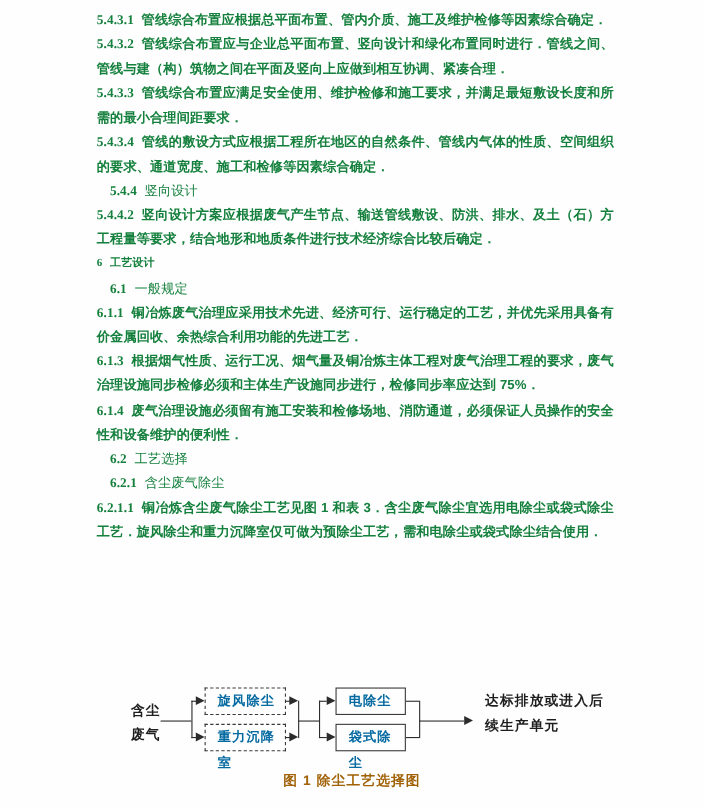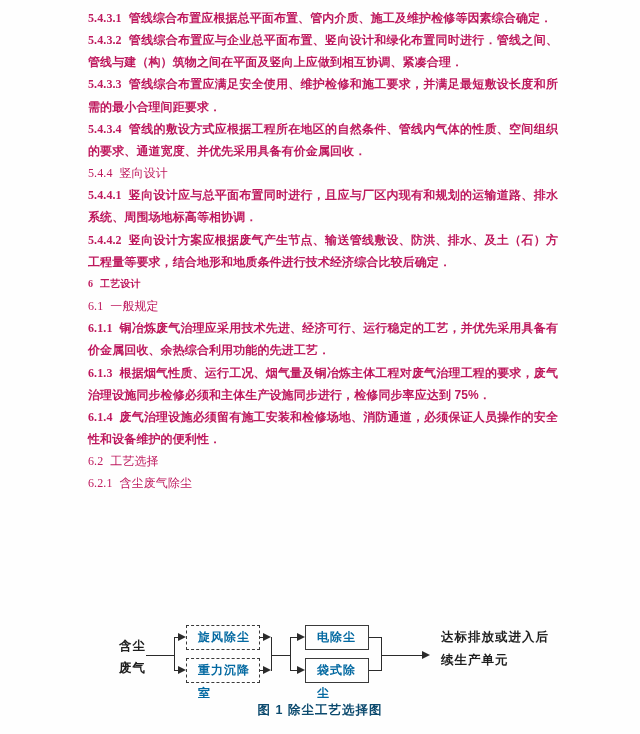--- a/index.html
+++ b/index.html
@@ -17,31 +17,31 @@
     left: 88px;
     top: 7px;
     width: 470px;
   }
   .ln {
     margin: 0;
     font-size: 12px;
     line-height: 22.15px;
     text-align: justify;
     letter-spacing: 0.1px;
-    color: #be185d;
+    color: #15803d;
   }
   .clause { font-weight: 700; }
   .heading { font-weight: 400; }
   .chapter { font-weight: 700; font-size: 10px; }
   .num {
     font-family: "Liberation Serif", serif;
     font-weight: 700;
     margin-right: 7px;
   }
-  .heading .num { font-weight: 400; }
+  .heading .num { font-weight: 700; margin-left: 12px; }
   
   .diagram {
     position: absolute;
     left: 18px; top: 615px;
     width: 636px; height: 80px;
   }
   .diagram .abs { position: absolute; }
   .hline { height: 1px; background: #2b2b2b; }
   .vline { width: 1px; background: #2b2b2b; }
   .arrowhead {
@@ -72,43 +72,43 @@
     white-space: nowrap;
   }
   .caption {
     position: absolute;
     left: 0; top: 702px;
     width: 640px;
     text-align: center;
     font-size: 12.5px;
     font-weight: 700;
     letter-spacing: 1px;
-    color: #0c4a6e;
+    color: #a16207;
   }
 </style>
 </head>
 <body>
 
 <div class="page">
 
   <div class="content" id="clauses">
       <p class="ln clause"><span class="num">5.4.3.1</span><span class="txt">管线综合布置应根据总平面布置、管内介质、施工及维护检修等因素综合确定．</span></p>
       <p class="ln clause"><span class="num">5.4.3.2</span><span class="txt">管线综合布置应与企业总平面布置、竖向设计和绿化布置同时进行．管线之间、管线与建（构）筑物之间在平面及竖向上应做到相互协调、紧凑合理．</span></p>
       <p class="ln clause"><span class="num">5.4.3.3</span><span class="txt">管线综合布置应满足安全使用、维护检修和施工要求，并满足最短敷设长度和所需的最小合理间距要求．</span></p>
-      <p class="ln clause"><span class="num">5.4.3.4</span><span class="txt">管线的敷设方式应根据工程所在地区的自然条件、管线内气体的性质、空间组织的要求、通道宽度、并优先采用具备有价金属回收．</span></p>
+      <p class="ln clause"><span class="num">5.4.3.4</span><span class="txt">管线的敷设方式应根据工程所在地区的自然条件、管线内气体的性质、空间组织的要求、通道宽度、施工和检修等因素综合确定．</span></p>
       <p class="ln heading"><span class="num">5.4.4</span><span class="txt">竖向设计</span></p>
-      <p class="ln clause"><span class="num">5.4.4.1</span><span class="txt">竖向设计应与总平面布置同时进行，且应与厂区内现有和规划的运输道路、排水系统、周围场地标高等相协调．</span></p>
       <p class="ln clause"><span class="num">5.4.4.2</span><span class="txt">竖向设计方案应根据废气产生节点、输送管线敷设、防洪、排水、及土（石）方工程量等要求，结合地形和地质条件进行技术经济综合比较后确定．</span></p>
       <p class="ln chapter"><span class="num">6</span><span class="txt">工艺设计</span></p>
       <p class="ln heading"><span class="num">6.1</span><span class="txt">一般规定</span></p>
       <p class="ln clause"><span class="num">6.1.1</span><span class="txt">铜冶炼废气治理应采用技术先进、经济可行、运行稳定的工艺，并优先采用具备有价金属回收、余热综合利用功能的先进工艺．</span></p>
       <p class="ln clause"><span class="num">6.1.3</span><span class="txt">根据烟气性质、运行工况、烟气量及铜冶炼主体工程对废气治理工程的要求，废气治理设施同步检修必须和主体生产设施同步进行，检修同步率应达到 75%．</span></p>
       <p class="ln clause"><span class="num">6.1.4</span><span class="txt">废气治理设施必须留有施工安装和检修场地、消防通道，必须保证人员操作的安全性和设备维护的便利性．</span></p>
       <p class="ln heading"><span class="num">6.2</span><span class="txt">工艺选择</span></p>
       <p class="ln heading"><span class="num">6.2.1</span><span class="txt">含尘废气除尘</span></p>
+      <p class="ln clause"><span class="num">6.2.1.1</span><span class="txt">铜冶炼含尘废气除尘工艺见图 1 和表 3．含尘废气除尘宜选用电除尘或袋式除尘工艺．旋风除尘和重力沉降室仅可做为预除尘工艺，需和电除尘或袋式除尘结合使用．</span></p>
     </div>
 
   <div class="diagram">
 
     <div class="abs flowlabel" style="left:101px; top:20px;">
       <div>含尘</div>
       <div>废气</div>
     </div>
 
     <div class="abs hline" style="left:128px; top:40px; width:28px;"></div>

